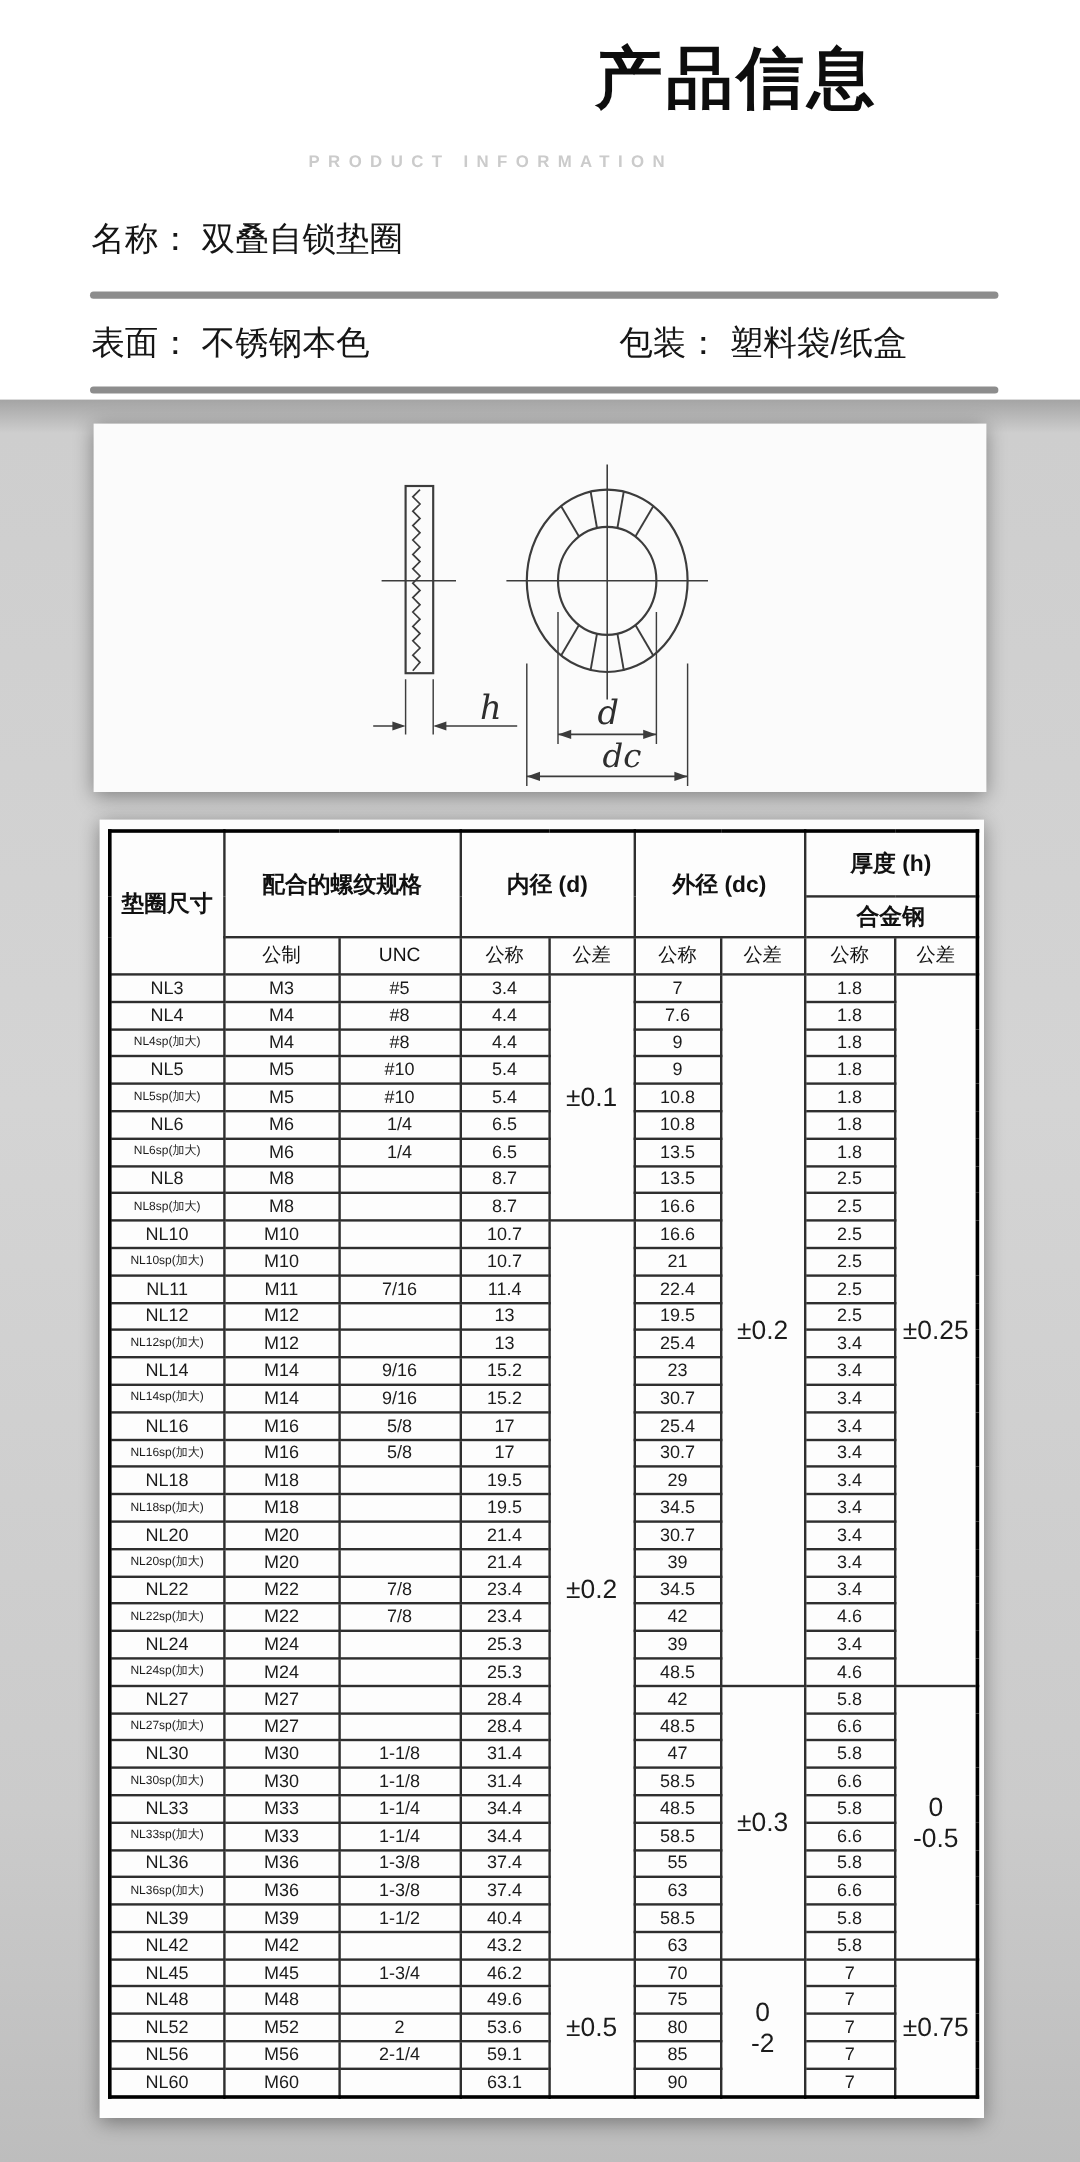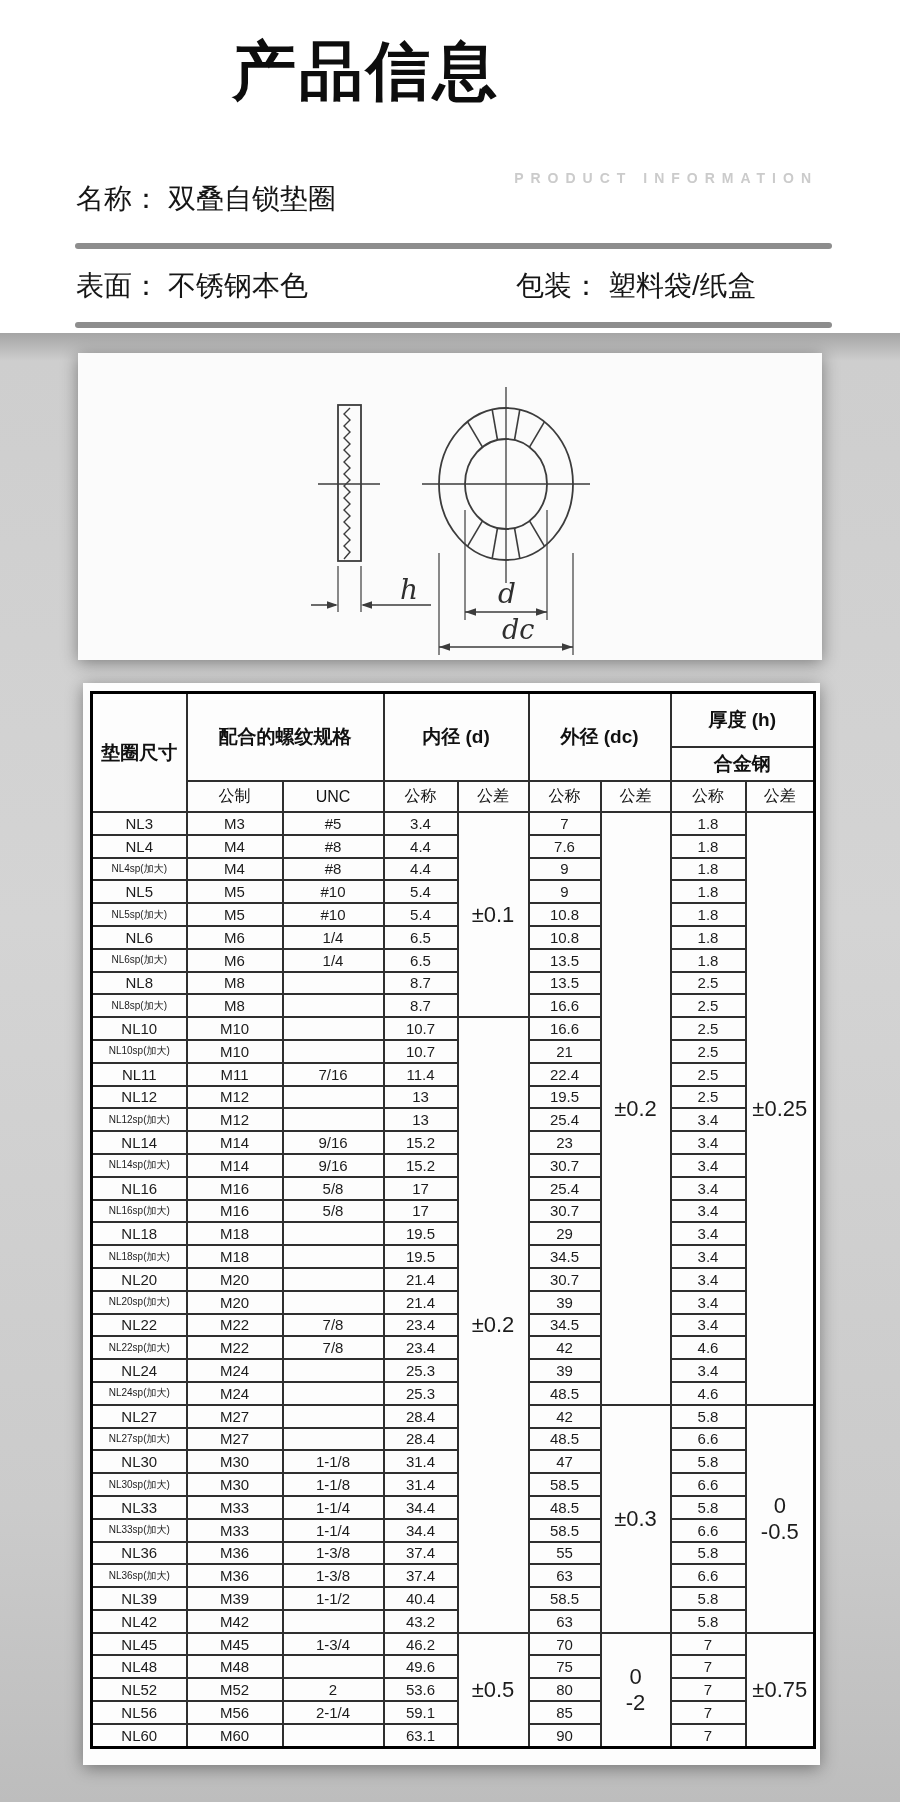--- a/index.html
+++ b/index.html
@@ -1,23 +1,23 @@
 <!DOCTYPE html>
 <html><head>
 <meta charset="utf-8">
 <style>
   html,body{margin:0;padding:0;background:#ffffff;}
   .page{position:relative;width:900px;height:1802px;background:#ffffff;overflow:hidden;
         font-family:"Liberation Sans","DejaVu Sans",sans-serif;color:#141414;}
 
   
-  .title{position:absolute;top:28px;left:0;width:732px;text-align:center;
-         font-size:64px;font-weight:900;letter-spacing:3px;color:#0d0d0d;}
-  .subtitle{position:absolute;top:126px;left:0;width:818px;text-align:right;
-            font-size:14px;font-weight:bold;letter-spacing:7px;color:#cbcbcb;margin-top:44px;}
+  .title{position:absolute;top:28px;left:0;width:732px;text-align:right;
+         font-size:56px;font-weight:900;letter-spacing:3px;color:#0d0d0d;}
+  .subtitle{position:absolute;top:126px;left:0;width:818px;text-align:center;
+            font-size:14px;font-weight:bold;letter-spacing:7px;color:#cbcbcb;}
 
   
   .info{position:absolute;font-size:28px;color:#161616;white-space:nowrap;}
   .info .lbl{font-weight:500;}
   .info .val{margin-left:8px;}
   .divider{position:absolute;left:75px;width:757px;height:6px;background:#8d8d8d;border-radius:3px;}
 
   
   .gray-section{position:absolute;left:0;top:333px;width:900px;height:1469px;
      background:linear-gradient(180deg,#a4a4a4 0px,#cecece 28px,#d4d4d4 40%,#cbcbcb 80%,#bdbdbd 100%);}

